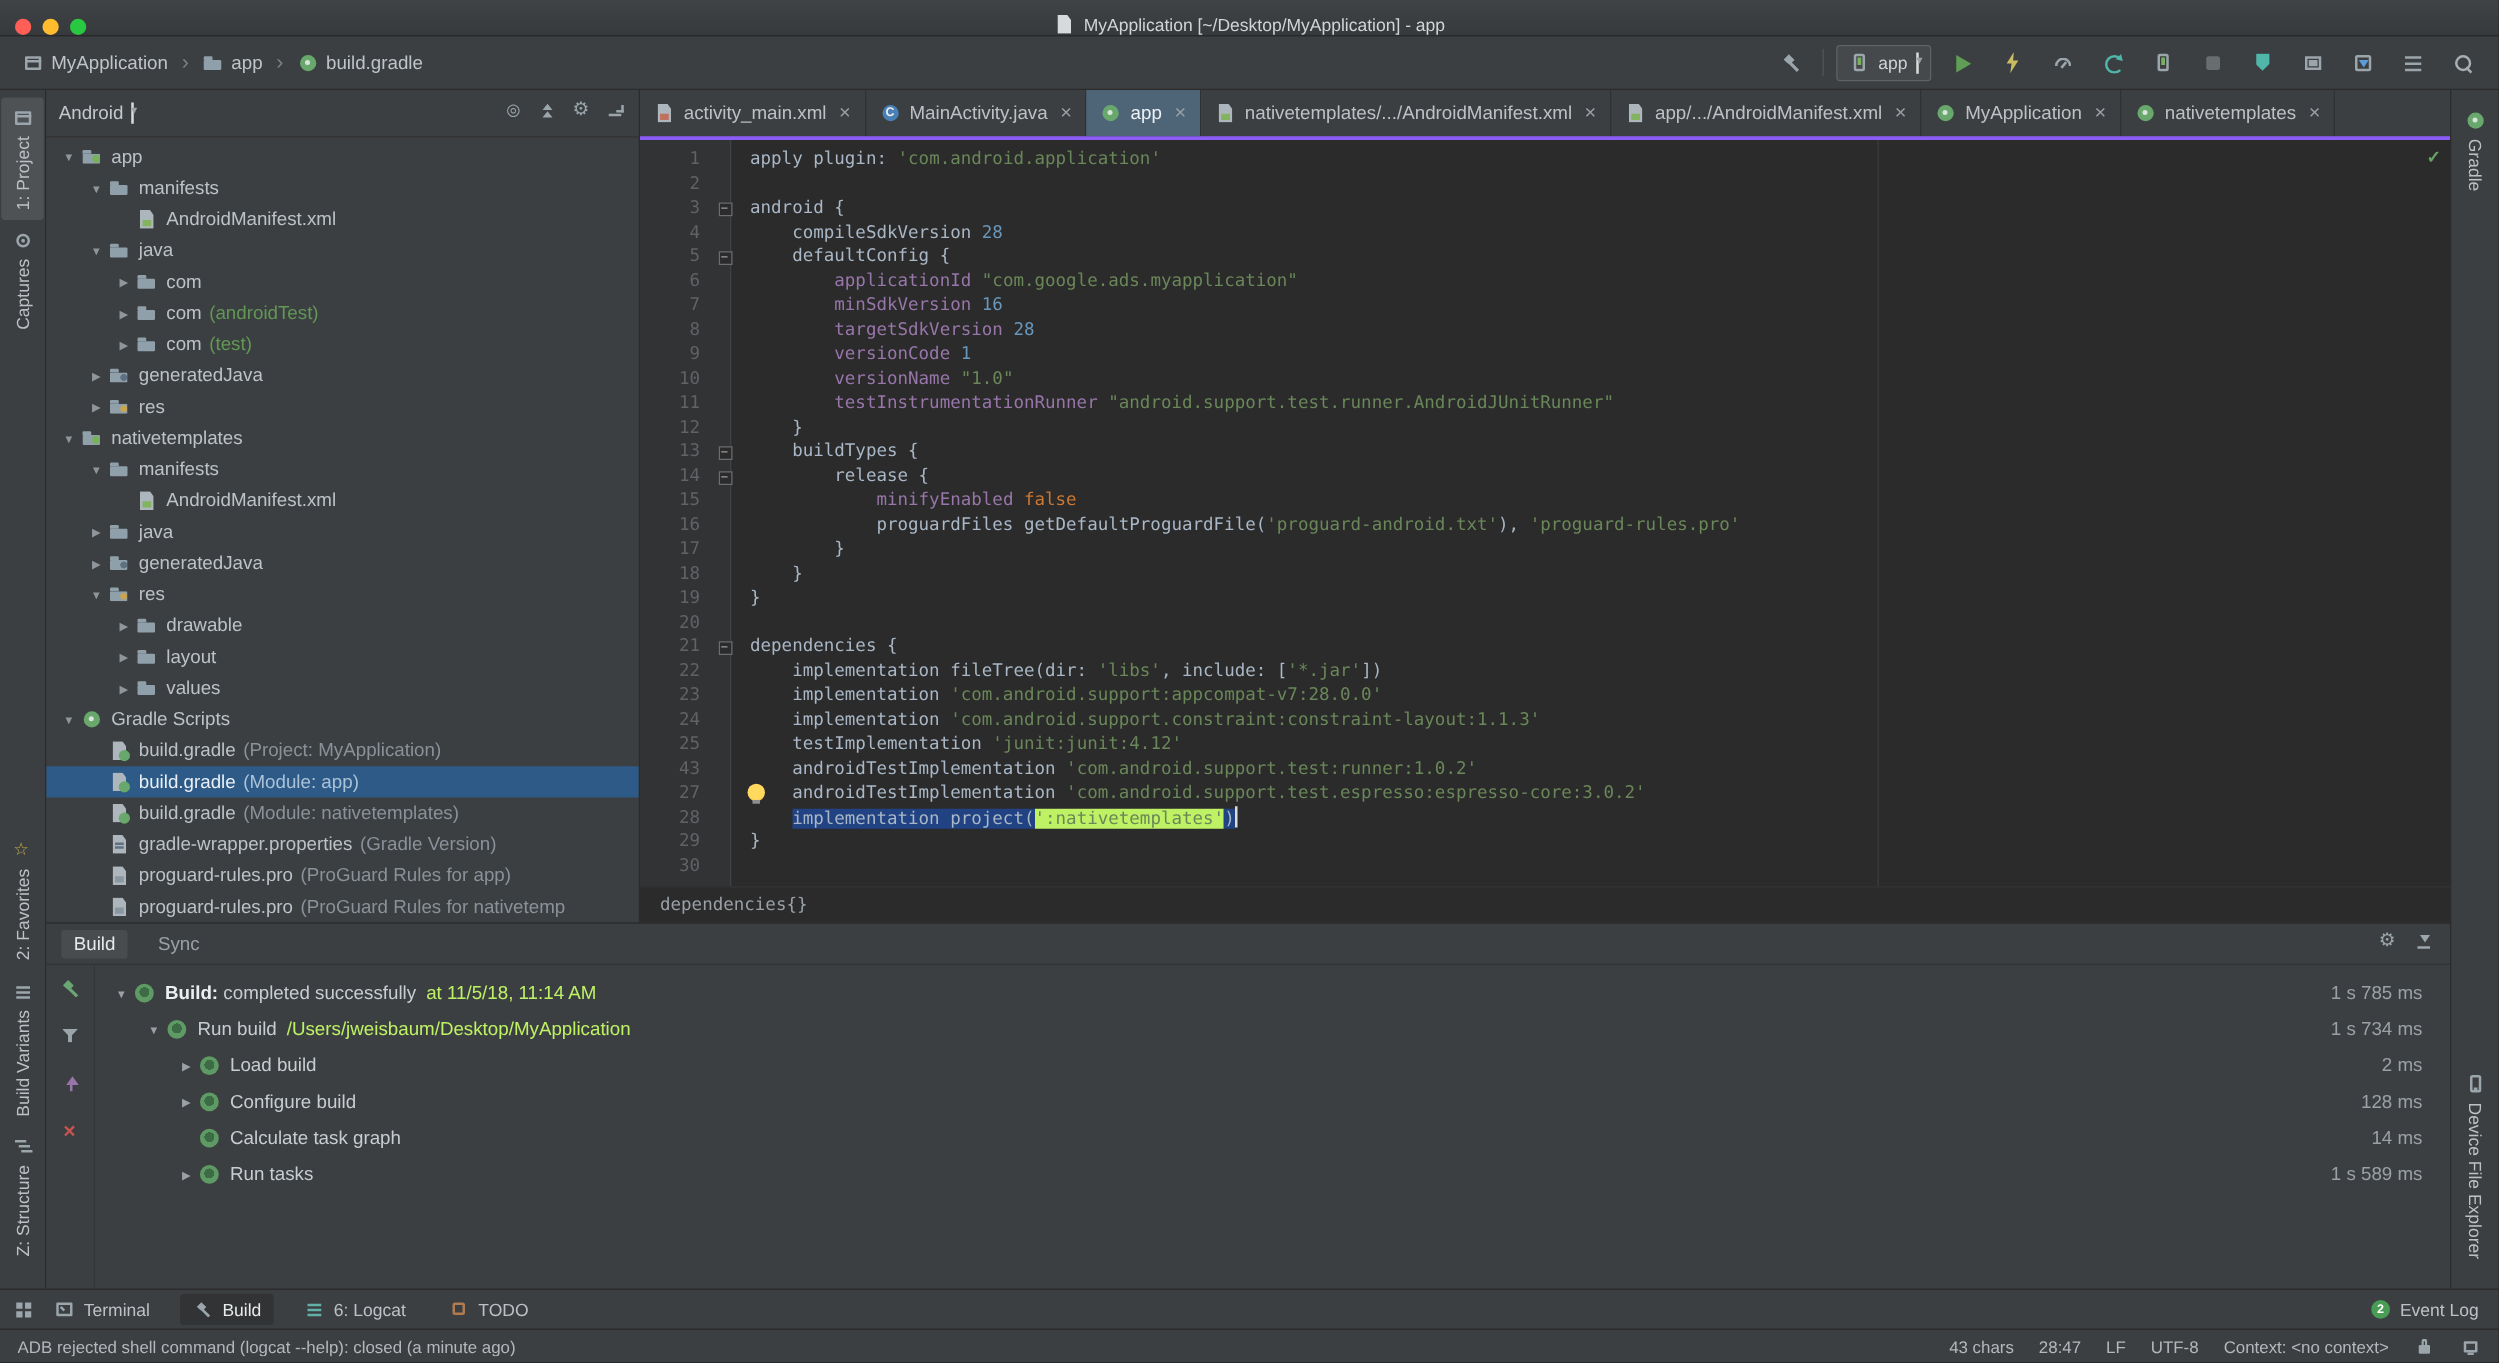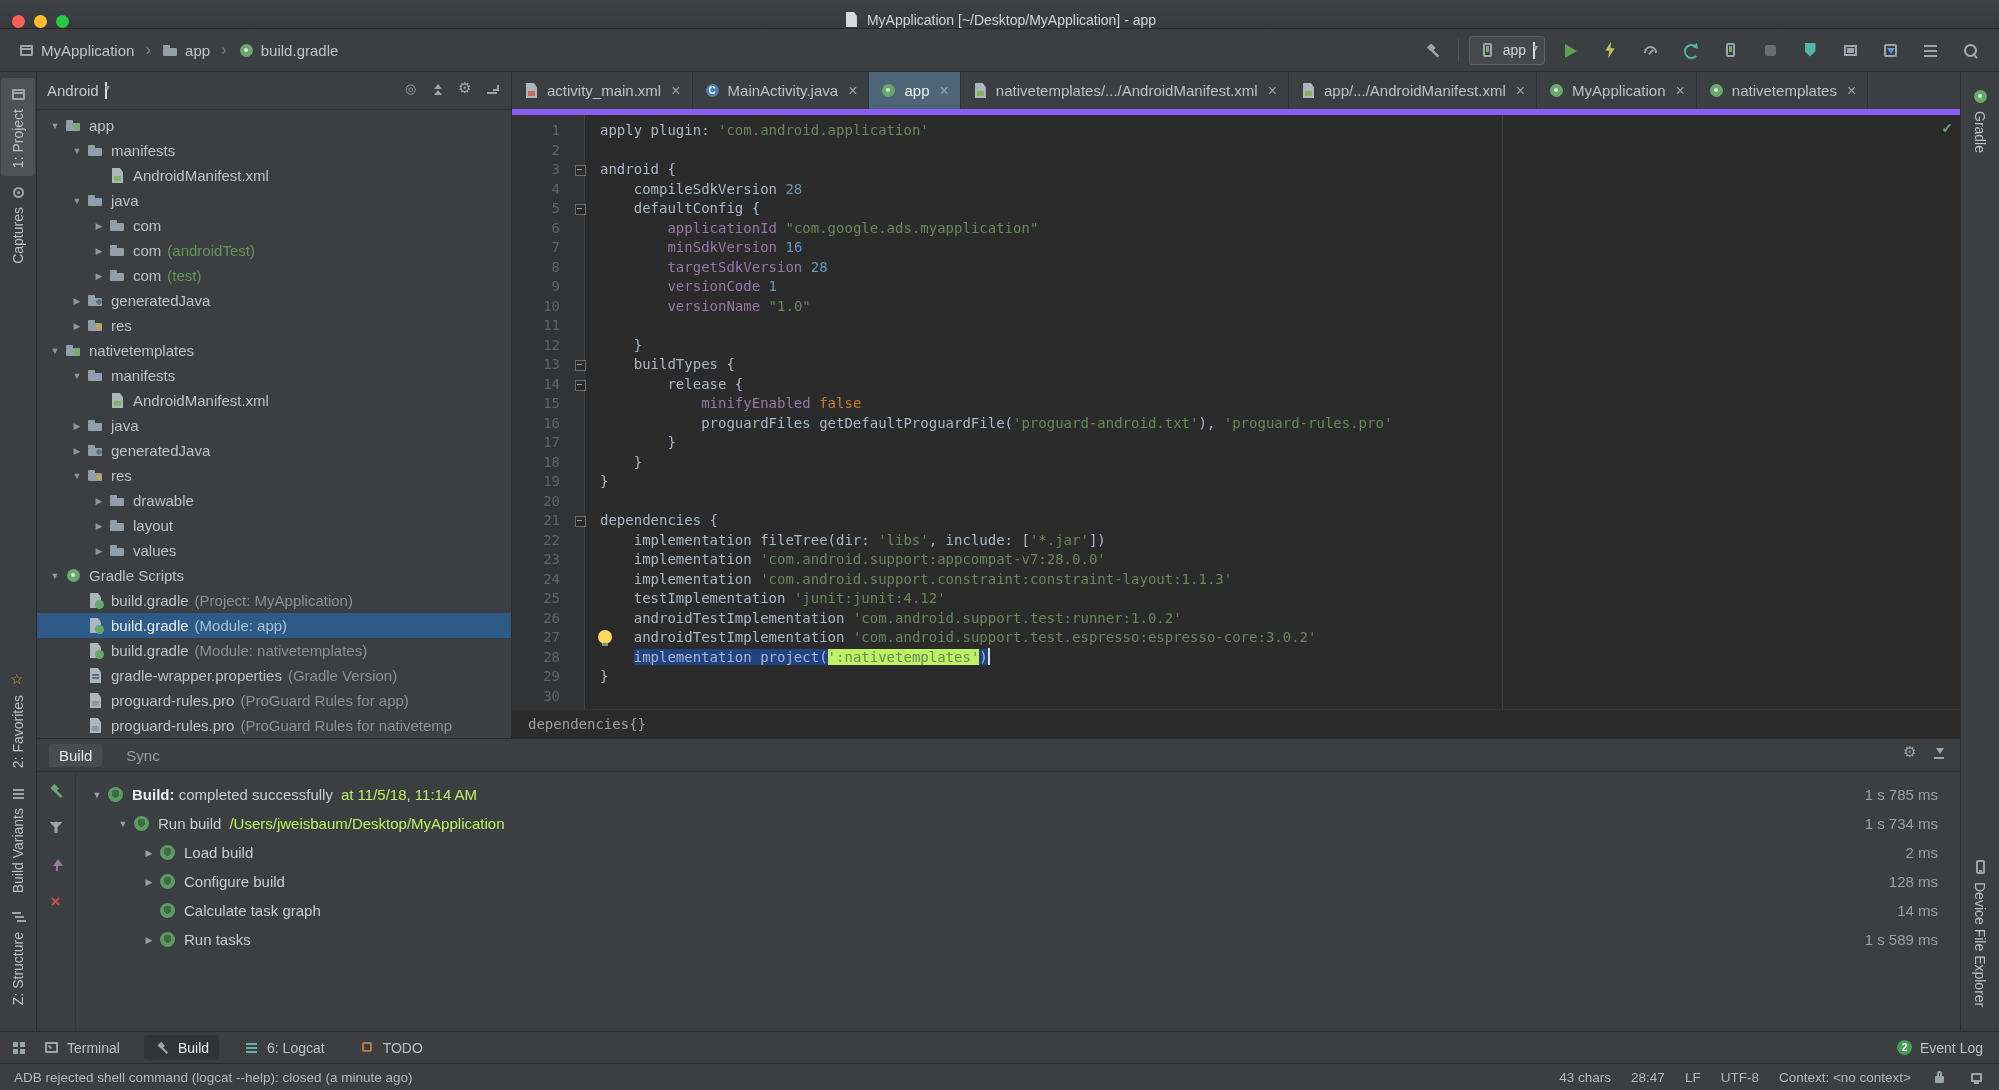--- a/index.html
+++ b/index.html
@@ -47,21 +47,21 @@
   .trow{height:25px;display:flex;align-items:center;font-size:15px;color:#bcc2c8;white-space:nowrap;}
   .trow .arr{width:20px;flex:0 0 20px;text-align:center;color:#8f969b;font-size:9px;}
   .trow .ic{margin-right:7px;}
   .suffix{color:#8a9199;margin-left:6px;}
   .suffix.green{color:#629755;}
   .trow.selected{background:#2d5a87;color:#e9eff5;}
   .trow.selected .suffix{color:#aac2d8;}
 
   
   .editor-col{flex:1;display:flex;flex-direction:column;min-width:0;background:#2b2b2b;}
-  .tabs{flex:0 0 37px;background:#3c3f41;display:flex;align-items:stretch;border-bottom:6px solid #8b5cf6;overflow:hidden;}
+  .tabs{flex:0 0 37px;background:#3c3f41;display:flex;align-items:stretch;border-bottom:3px solid #8b5cf6;overflow:hidden;}
   .tab{display:flex;align-items:center;gap:7px;padding:0 11px;font-size:15px;color:#bdc1c5;border-right:1px solid #2f3234;}
   .tab.active{background:#4e6578;color:#eef2f5;}
   .tab-close{color:#9aa0a6;font-size:16px;margin-left:3px;}
   .editor-body{flex:1;position:relative;overflow:hidden;}
   .gutter{position:absolute;left:0;top:0;bottom:0;width:72px;background:#313335;border-right:1px solid #3f4244;}
   .margin-line{position:absolute;left:990px;top:0;bottom:0;width:1px;background:#3a3d3f;}
   .inspect-ok{position:absolute;right:7px;top:5px;color:#67a567;font-size:14px;font-weight:bold;}
   .code{position:absolute;inset:0;padding-top:6px;font-family:"DejaVu Sans Mono",monospace;font-size:14px;line-height:19.5px;}
   .cl{display:flex;height:19.5px;position:relative;}
   .ln{width:48px;flex:0 0 48px;text-align:right;padding-right:8px;color:#606366;}
@@ -526,20 +526,21 @@
                   <span class="ct"><span class="tk-d">        </span><span class="tk-f">versionCode </span><span class="tk-n">1</span></span>
                 </div>
                 <div class="cl">
                   <span class="ln">10</span>
                   <span class="fold"></span>
                   <span class="ct"><span class="tk-d">        </span><span class="tk-f">versionName </span><span class="tk-s">"1.0"</span></span>
                 </div>
                 <div class="cl">
                   <span class="ln">11</span>
                   <span class="fold"></span>
+                  <span class="ct"><span class="tk-d">        </span><span class="tk-f">testInstrumentationRunner </span><span class="tk-s">"android.support.test.runner.AndroidJUnitRunner"</span></span>
                 </div>
                 <div class="cl">
                   <span class="ln">12</span>
                   <span class="fold"></span>
                   <span class="ct"><span class="tk-d">    }</span></span>
                 </div>
                 <div class="cl">
                   <span class="ln">13</span>
                   <span class="fold minus"></span>
                   <span class="ct"><span class="tk-d">    buildTypes {</span></span>
@@ -598,21 +599,21 @@
                   <span class="ln">24</span>
                   <span class="fold"></span>
                   <span class="ct"><span class="tk-d">    implementation </span><span class="tk-s">'com.android.support.constraint:constraint-layout:1.1.3'</span></span>
                 </div>
                 <div class="cl">
                   <span class="ln">25</span>
                   <span class="fold"></span>
                   <span class="ct"><span class="tk-d">    testImplementation </span><span class="tk-s">'junit:junit:4.12'</span></span>
                 </div>
                 <div class="cl">
-                  <span class="ln">26</span>
+                  <span class="ln">43</span>
                   <span class="fold"></span>
                   <span class="ct"><span class="tk-d">    androidTestImplementation </span><span class="tk-s">'com.android.support.test:runner:1.0.2'</span></span>
                 </div>
                 <div class="cl">
                   <span class="ln">27</span>
                   <span class="fold"></span>
                   <span class="ct"><span class="tk-d">    androidTestImplementation </span><span class="tk-s">'com.android.support.test.espresso:espresso-core:3.0.2'</span></span>
                   <span class="bulb"></span>
                 </div>
                 <div class="cl">

